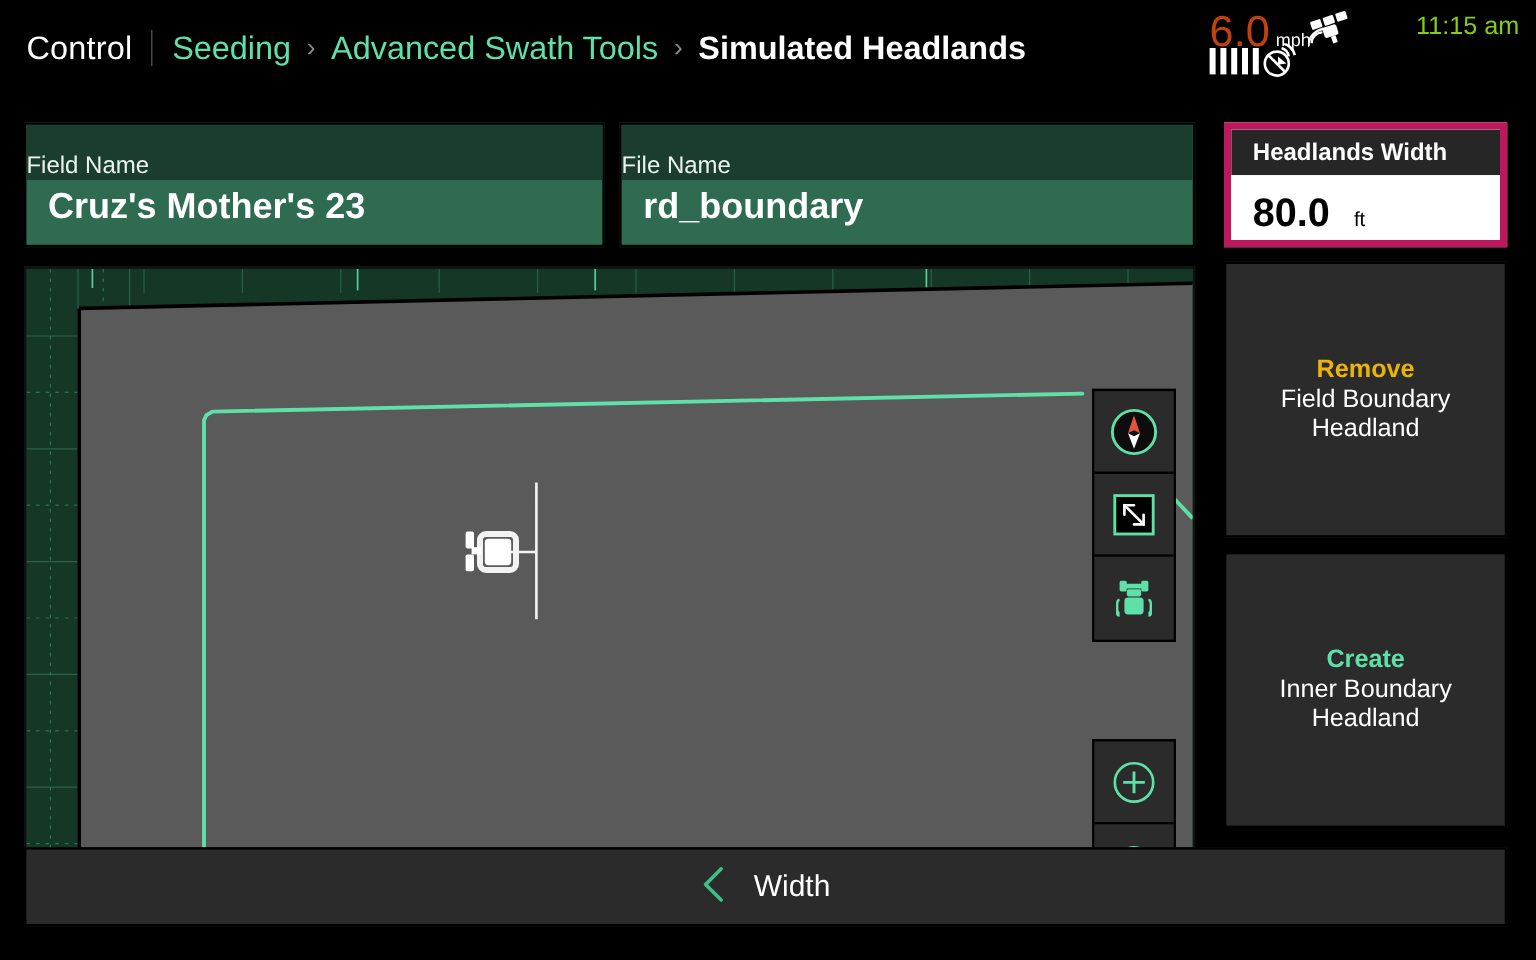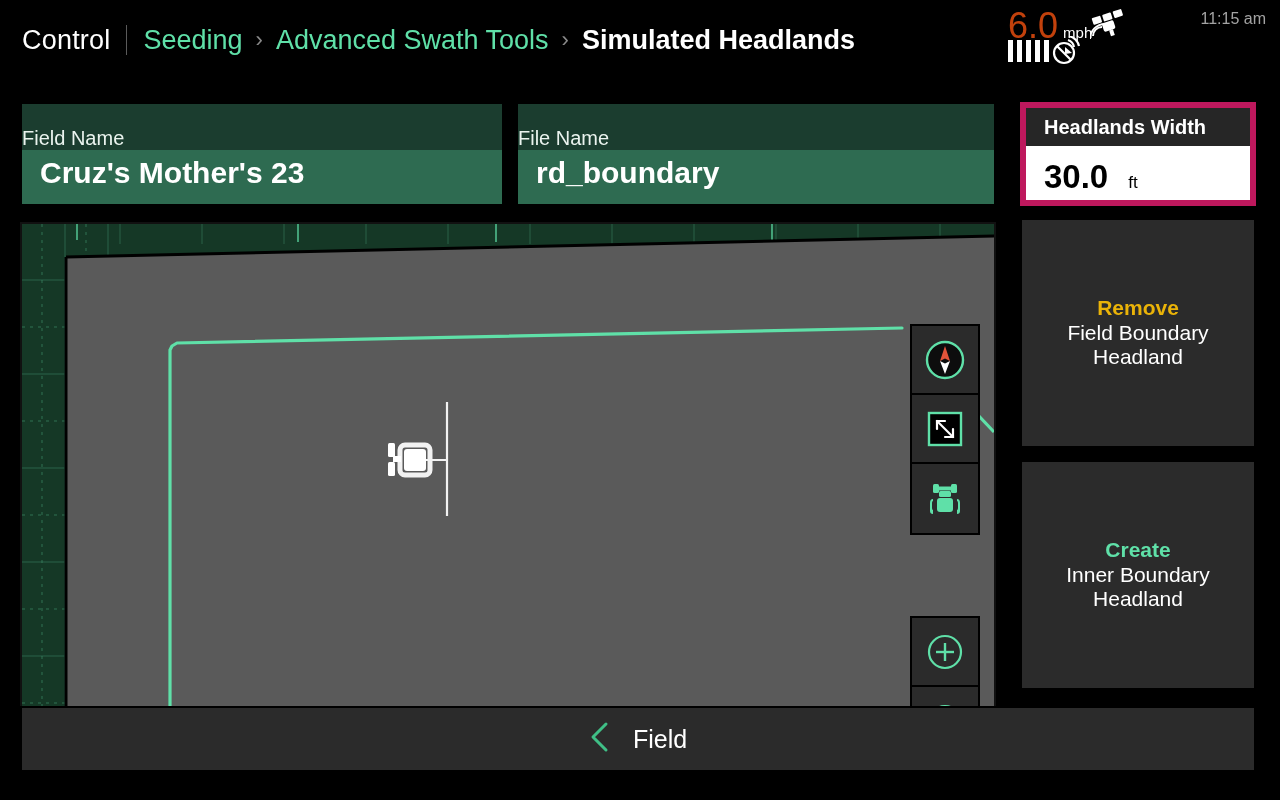--- a/index.html
+++ b/index.html
@@ -54,21 +54,21 @@
   .speed-unit { color: #fff; font-size: 15px; margin-left: 5px; }
   .sat-icon { position: absolute; left: 100px; top: 6px; }
   .bars-row {
     position: absolute; left: 18px; top: 40px;
     display: flex; align-items: flex-end; gap: 4px;
   }
   .bar { width: 5px; height: 22px; background: #fff; }
   .dish-icon { position: absolute; left: 62px; top: 36px; }
   .clock {
     position: absolute; right: 14px; top: 10px;
-    color: #a3a3a3; font-size: 16px;
+    color: #84cc16; font-size: 21px;
   }
 
   
   .main { position: absolute; left: 0; top: 80px; width: 1280px; height: 720px; background:#000; }
 
   
   .panel {
     position: absolute;
     border: 2px solid #000;
     background: #2e6b51;
@@ -240,21 +240,21 @@
     <div class="panel-body">
       <span>rd_boundary</span>
     </div>
   </div>
 
   <div id="hw-panel">
     <div class="hw-head">
       <span>Headlands Width</span>
     </div>
     <div class="hw-body">
-      <span class="hw-val">30.0</span>
+      <span class="hw-val">80.0</span>
       <span class="hw-unit">ft</span>
     </div>
   </div>
 
   <div id="map">
     <svg width="972" height="544" viewBox="0 0 972 544">
 
       <rect x="0" y="0" width="972" height="544" fill="#153826"></rect>
 
       <g stroke="#2e6b51" stroke-width="1" opacity="0.85">
@@ -385,16 +385,16 @@
     <span class="act-line">Inner Boundary</span>
     <span class="act-line">Headland</span>
   </div>
 
   <div id="back-bar">
     <span>
       <svg width="22" height="32" viewBox="0 0 22 32">
         <polyline points="17,3 4,16 17,29" fill="none" stroke="#3fbf86" stroke-width="3" stroke-linecap="round" stroke-linejoin="round"></polyline>
       </svg>
     </span>
-    <span class="back-label">Field</span>
+    <span class="back-label">Width</span>
   </div>
 
 </div>
 
 </body></html>

